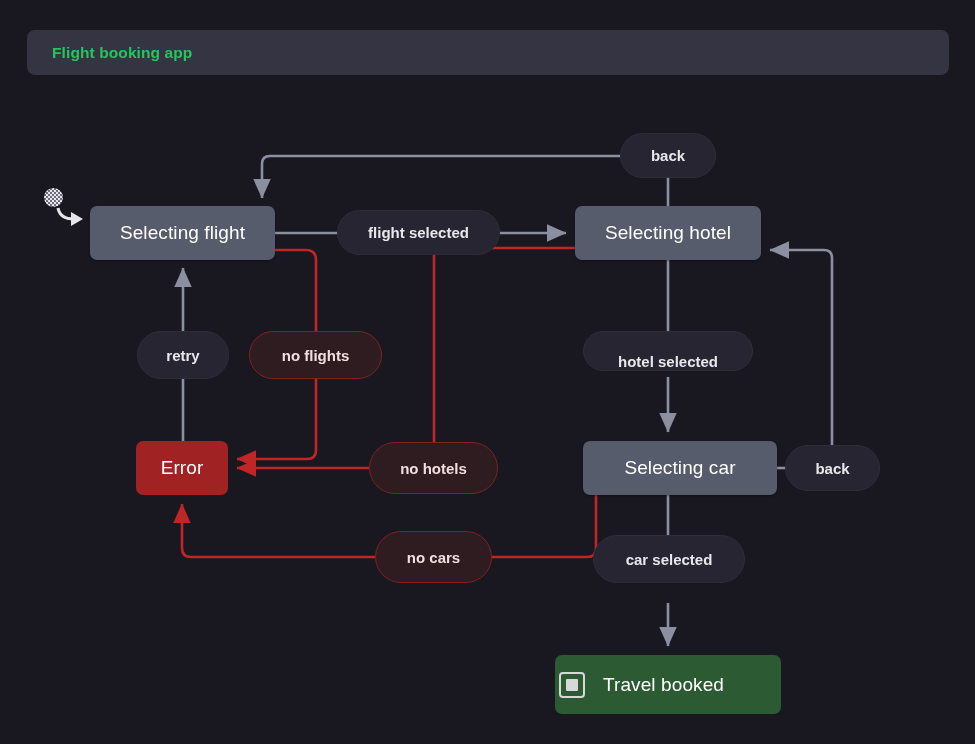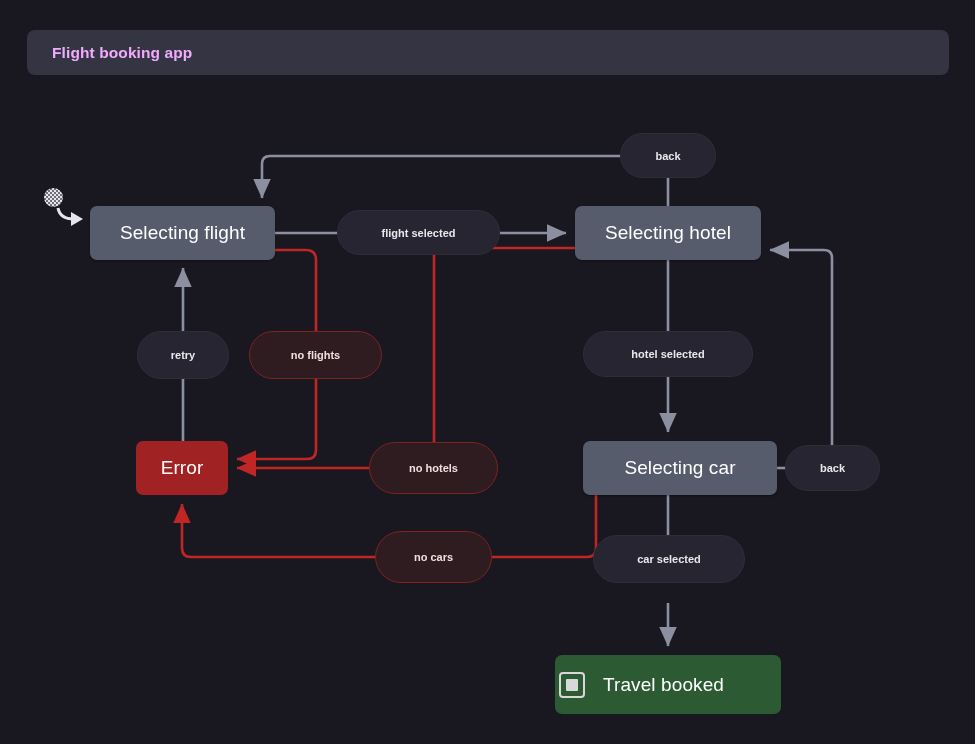--- a/index.html
+++ b/index.html
@@ -24,21 +24,21 @@
     width: 922px;
     height: 45px;
     background: #353442;
     border-radius: 8px;
     display: flex;
     align-items: center;
     box-sizing: border-box;
     padding-left: 25px;
   }
   #titlebar-text {
-    color: #f0abfc;
+    color: #22c55e;
     font-size: 15.5px;
     font-weight: bold;
     letter-spacing: .1px;
   }
 
   
   #edges {
     position: absolute;
     left: 0; top: 0;
     width: 975px;
@@ -93,21 +93,21 @@
   }
 
   
   .pill {
     position: absolute;
     box-sizing: border-box;
     display: flex;
     align-items: center;
     justify-content: center;
     border-radius: 999px;
-    font-size: 11px;
+    font-size: 15px;
     font-weight: bold;
     white-space: nowrap;
     background-color: #262531;
     background-image:
       radial-gradient(circle at 1px 1px, rgba(255,255,255,.10) .6px, transparent .7px);
     background-size: 4px 4px;
     color: #e8e8ec;
     border: 1px solid #2e2d3a;
   }
   .pill.evt-red {
@@ -233,21 +233,21 @@
   </div>
 
   <div class="pill" style="left:137px; top:331px; width:92px; height:48px;">
     <span>retry</span>
   </div>
 
   <div class="pill evt-red" style="left:249px; top:331px; width:133px; height:48px;">
     <span>no flights</span>
   </div>
 
-  <div class="pill" style="left:583px; top:331px; width:170px; height:46px;">
+  <div class="pill" style="left:583px; top:331px; width:170px; height:40px;align-items:flex-end;">
     <span>hotel selected</span>
   </div>
 
   <div class="pill evt-red" style="left:369px; top:442px; width:129px; height:52px;">
     <span>no hotels</span>
   </div>
 
   <div class="pill" style="left:785px; top:445px; width:95px; height:46px;">
     <span>back</span>
   </div>

